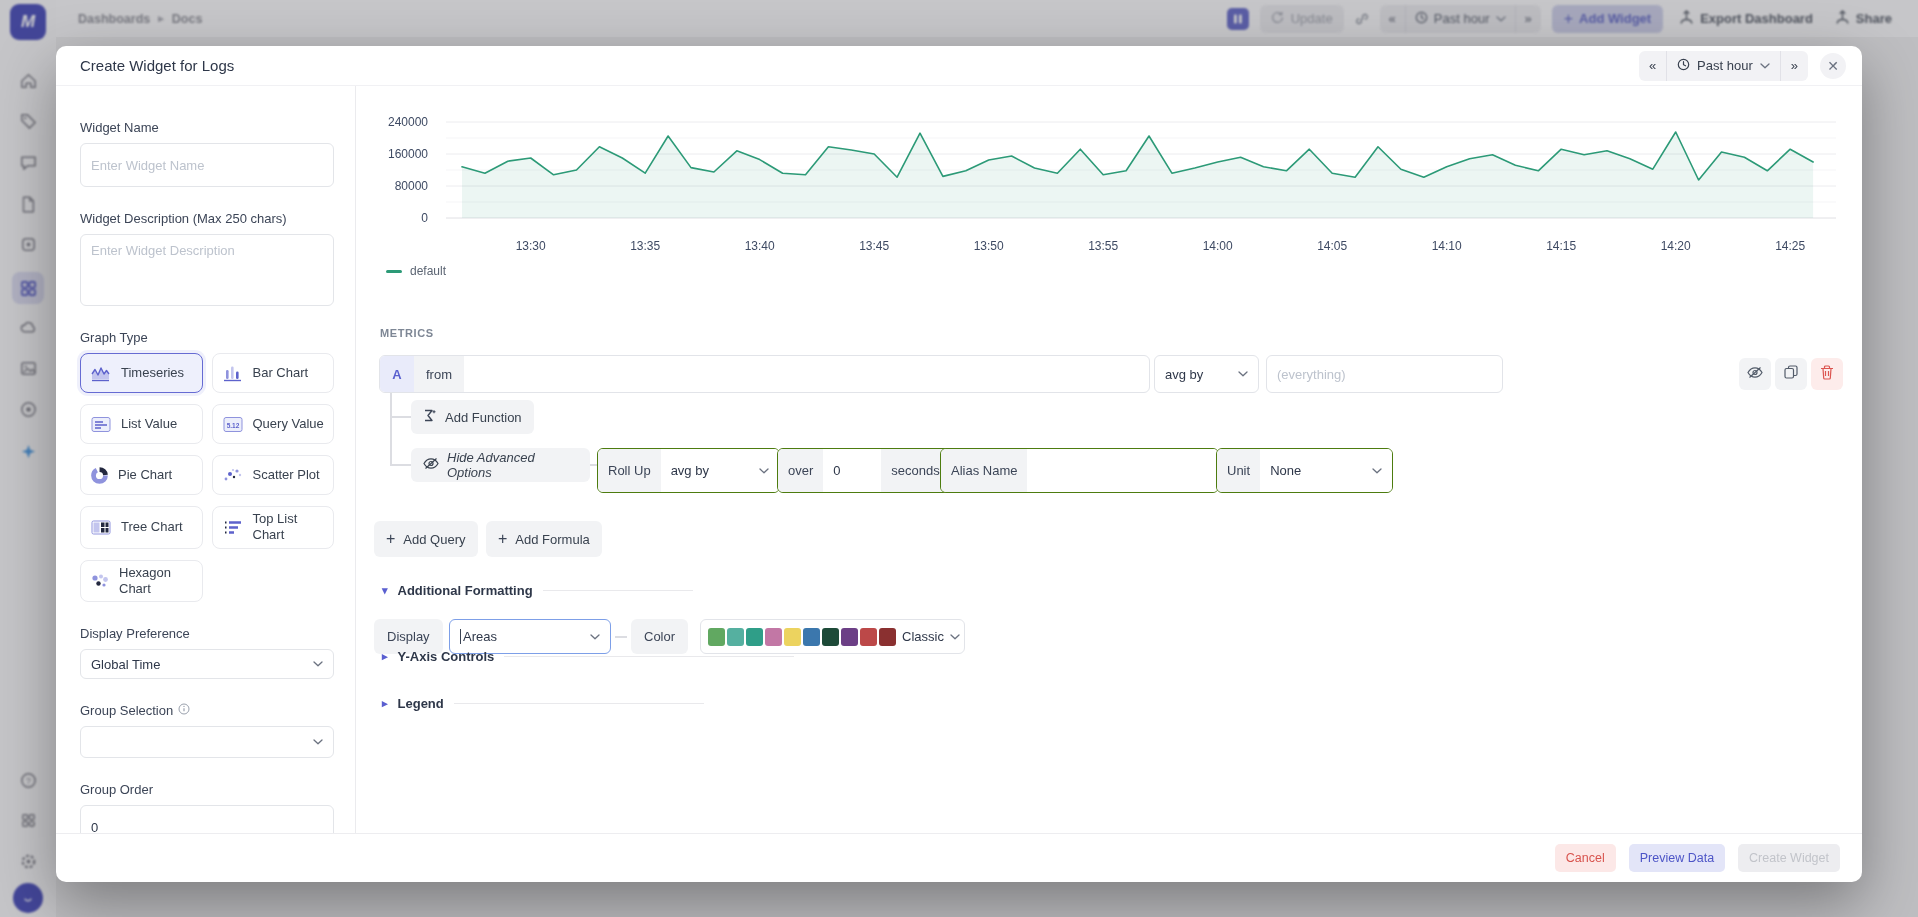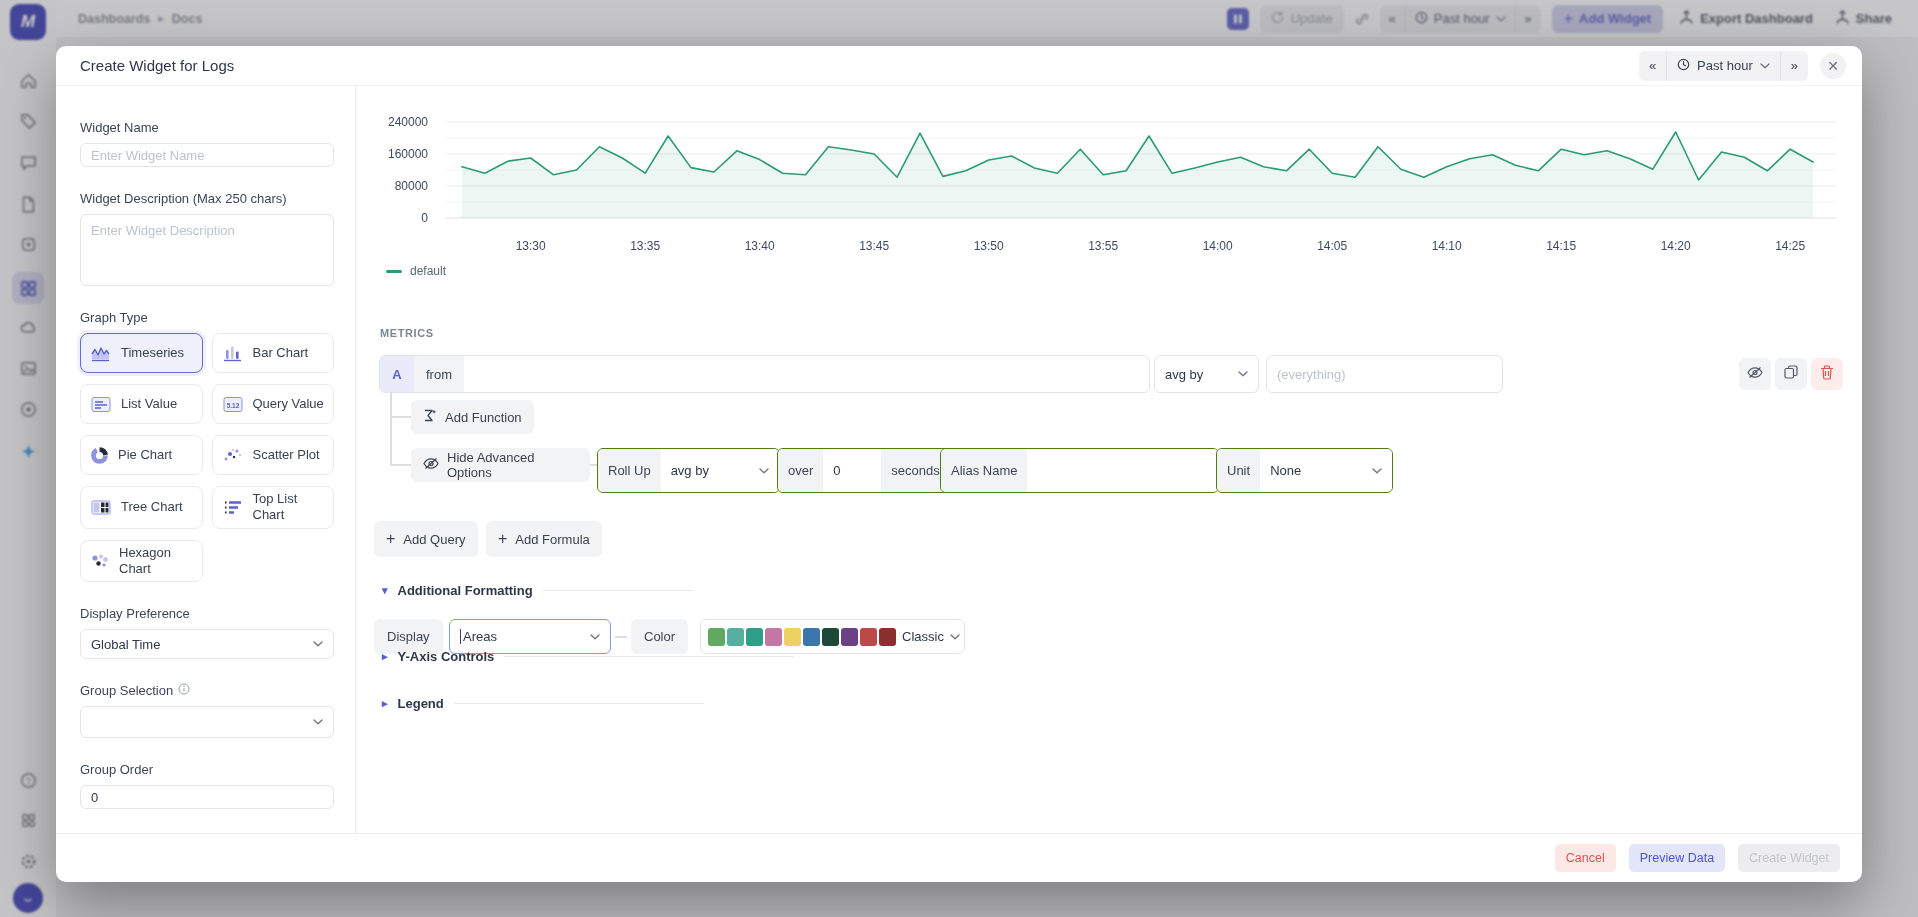--- a/index.html
+++ b/index.html
@@ -45,21 +45,21 @@
   .seg>*{padding:0 10px;display:flex;align-items:center;gap:7px;height:100%;}
   .seg .vdiv{width:1px;height:30px;padding:0;background:#e1e1e7;}
   .close-btn{width:26px;height:26px;border-radius:50%;background:#f2f2f5;display:flex;align-items:center;
              justify-content:center;color:#6b7280;font-size:14px;line-height:1;}
 
   .m-body{position:absolute;top:40px;bottom:49px;left:0;right:0;display:flex;}
 
   
   .m-sidebar{width:300px;border-right:1px solid #ebebee;padding:34px 21px 0 24px;overflow:hidden;}
   .field-label{font-size:13px;color:#3c4557;margin-bottom:8px;display:flex;align-items:center;gap:5px;}
-  .text-input{width:100%;height:24px;border:1px solid #e3e5e9;border-radius:6px;padding:0 10px;font-size:13px;
+  .text-input{width:100%;height:44px;border:1px solid #e3e5e9;border-radius:6px;padding:0 10px;font-size:13px;
               color:#2e3749;background:#fff;outline:none;font-family:inherit;}
   .text-input::placeholder,textarea.text-input::placeholder{color:#bdc3cd;}
   textarea.text-input{height:72px;padding-top:8px;resize:none;}
   .mb24{margin-bottom:24px;} .mb20{margin-bottom:20px;}
   .gt-grid{display:grid;grid-template-columns:1fr 1fr;gap:11px 9px;margin-bottom:24px;}
   .gt-btn{display:flex;align-items:center;gap:9px;min-height:40px;border:1px solid #e9eaee;border-radius:8px;
           background:#fff;padding:4px 6px 4px 9px;font-size:13px;color:#39424f;cursor:pointer;line-height:1.25;}
   .gt-btn .gt-ic{flex:0 0 auto;display:flex;align-items:center;}
   .gt-btn.selected{border:1.4px solid #666bd3;background:#eef0fc;box-shadow:0 0 0 3px rgba(102,107,211,.10);}
   .select{display:flex;align-items:center;justify-content:space-between;border:1px solid #e3e5e9;border-radius:6px;
@@ -515,21 +515,21 @@
         <div class="connector" style="left:848px;top:378px;width:12px;height:1.5px;"></div>
 
         <div class="chip-btn" style="left:55px;top:314px;">
           <span><svg width="14" height="13" viewBox="0 0 14 13">
                 <path d="M2 1.5h7L5 6.5l4 5H2" fill="none" stroke="#3c4557" stroke-width="1.4" stroke-linejoin="round"></path>
                 <path d="M11 2.8h3M12.5 1.3v3" stroke="#3c4557" stroke-width="1.1" transform="translate(-1.5,0)"></path>
               </svg></span>
           <span>Add Function</span>
         </div>
 
-        <div class="chip-btn" style="left:55px;top:362px;width:179px;">
+        <div class="chip-btn" style="left:55px;top:362px;width:179px;font-style:italic;">
           <span><svg width="16" height="13" viewBox="0 0 16 13">
                 <path d="M1 6.5C2.8 3.3 5.2 1.8 8 1.8s5.2 1.5 7 4.7c-1.8 3.2-4.2 4.7-7 4.7S2.8 9.7 1 6.5z" fill="none" stroke="currentColor" stroke-width="1.2"></path>
                 <circle cx="8" cy="6.5" r="2" fill="none" stroke="currentColor" stroke-width="1.2"></circle>
                 <path d="M2.5 11.5l11-10" stroke="currentColor" stroke-width="1.2"></path>
               </svg></span>
           <span>Hide Advanced Options</span>
         </div>
         <div class="adv-group" style="left:241px;top:362px;">
           <div class="adv-label">Roll Up</div>
           <div class="adv-field" style="width:118px;">

